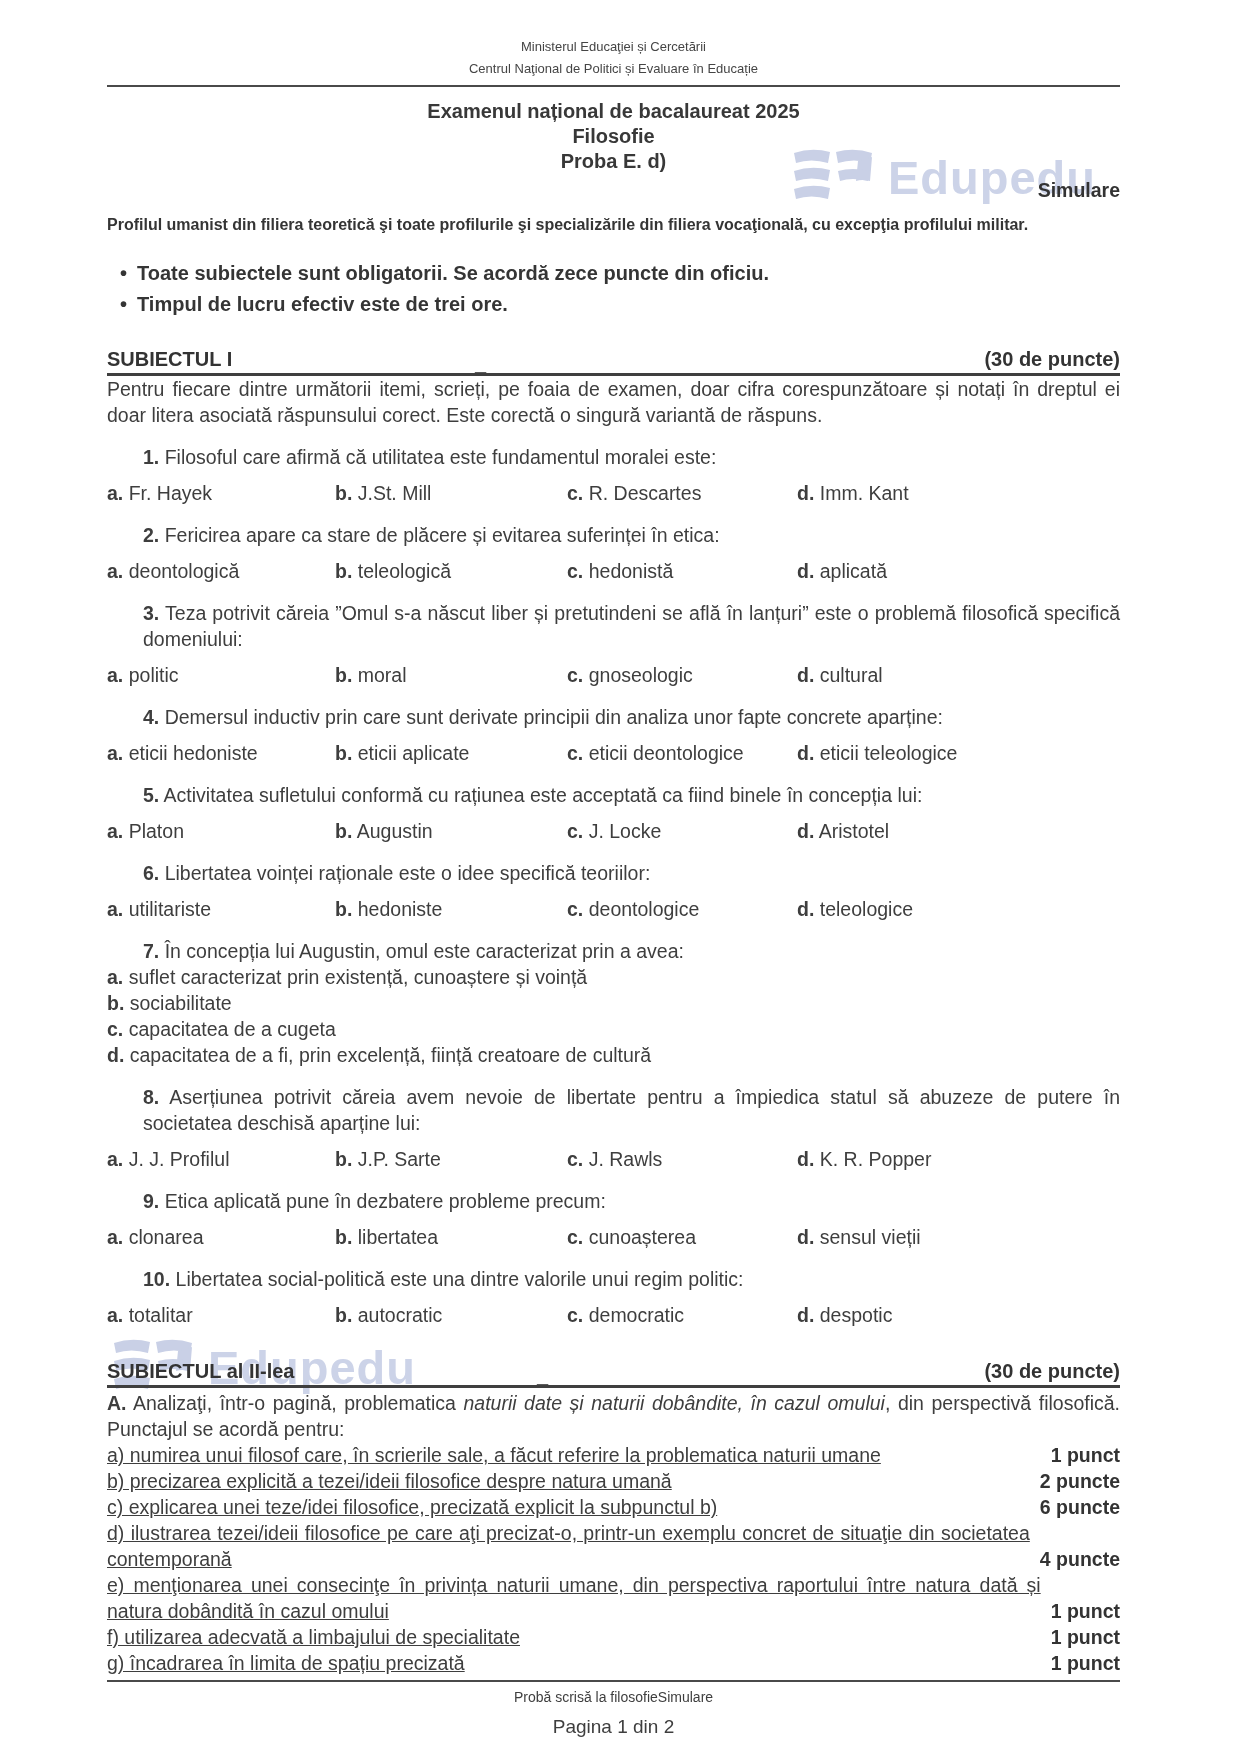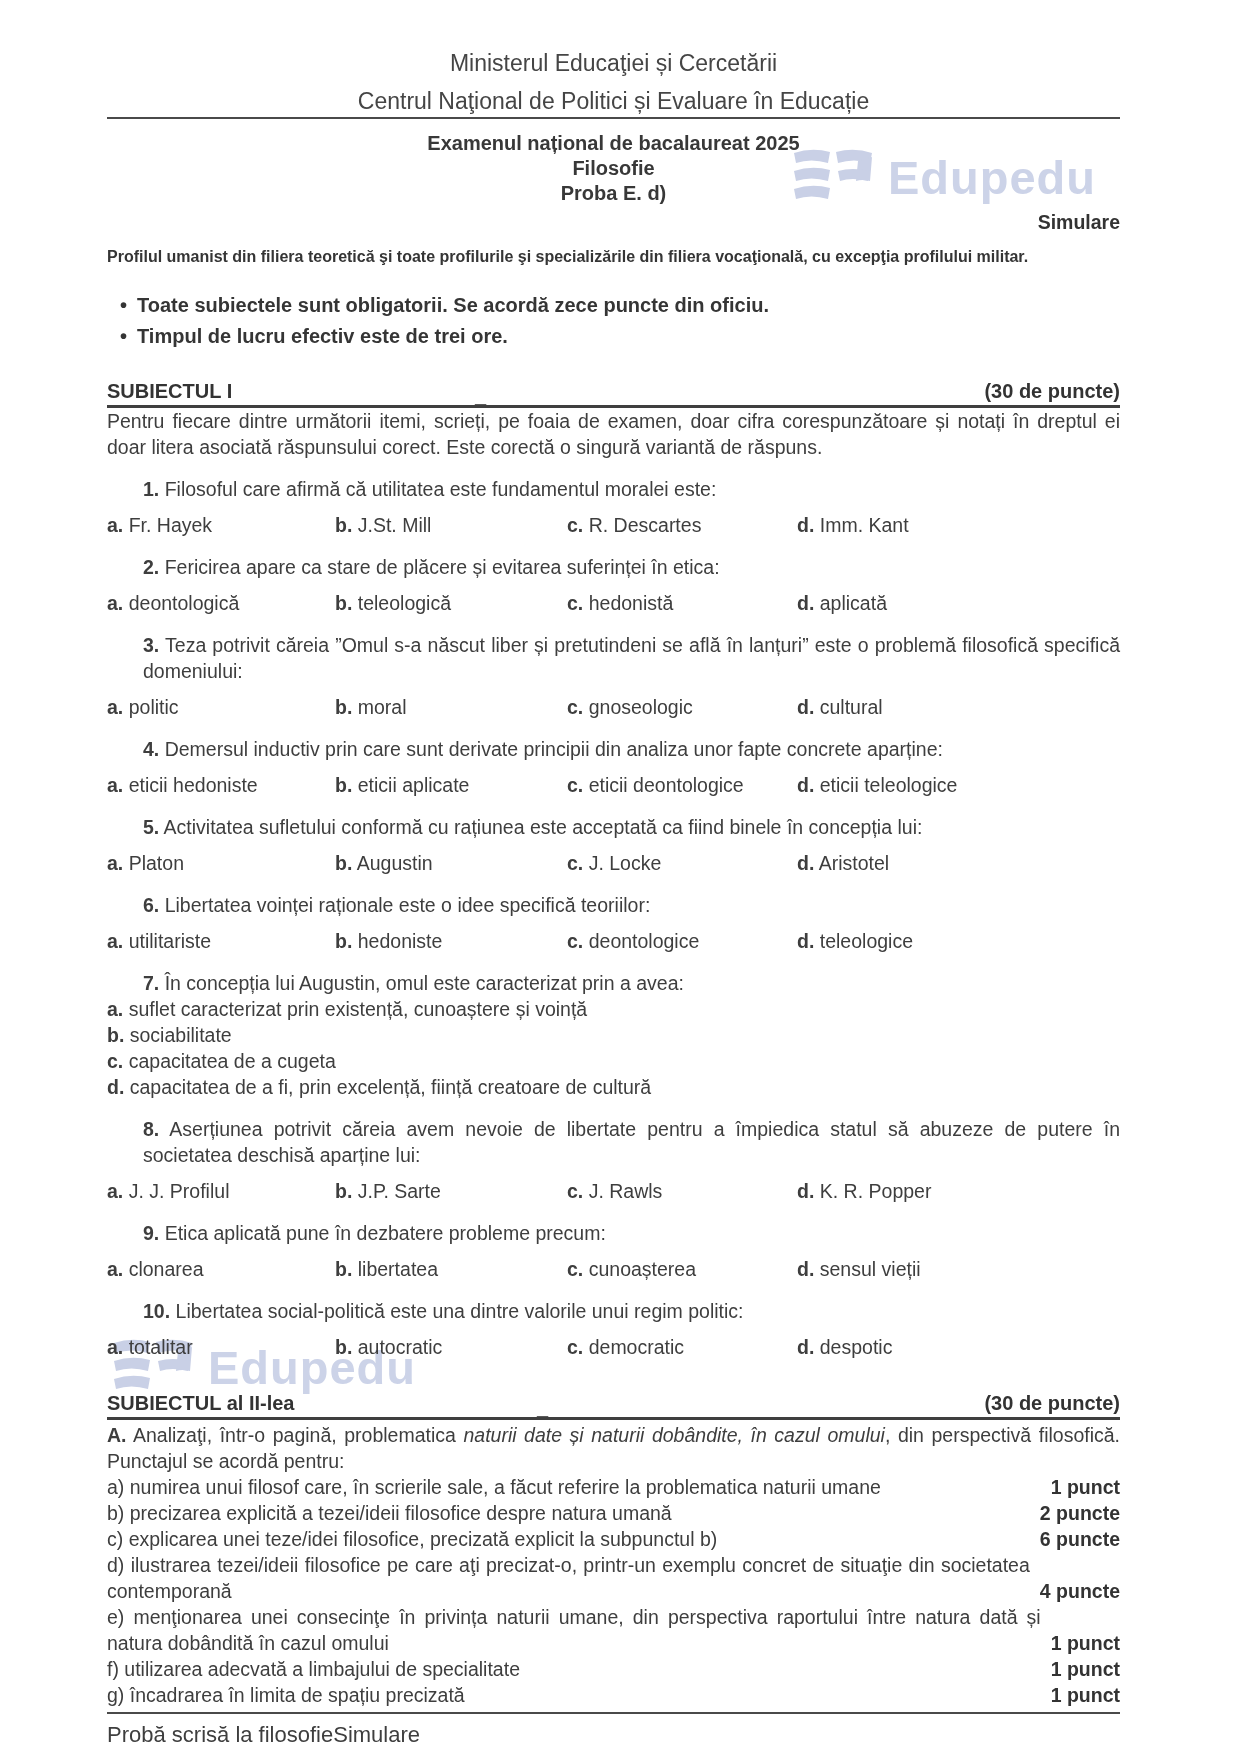--- a/index.html
+++ b/index.html
@@ -13,21 +13,21 @@
     color:#3e3e3e;
     font-size:19.5px;
     line-height:26px;
     padding:36px 121px 0 107px;
     overflow:hidden;
   }
   .content { position:relative; z-index:1; }
   .b { font-weight:bold; }
 
   
-  .hdr-line { text-align:center; font-size:23px; line-height:22px; color:#454545;margin-top:16px; }
+  .hdr-line { text-align:center; font-size:13px; line-height:22px; color:#454545; }
   .hdr-rule { border-bottom:2px solid #4a4a4a; margin-top:5px; }
   .title-block { margin-top:12px; font-weight:bold; font-size:20px; line-height:25px; text-align:center; color:#383838; }
   .simulare-top { text-align:right; font-weight:bold; margin-top:3px; color:#333; }
 
   .profile { font-weight:bold; margin-top:8px; text-align:justify; font-size:16px; line-height:27px; color:#353535; }
 
   .bullets { margin-top:20px; }
   .bullet-row { display:flex; font-weight:bold; font-size:20px; line-height:31px; color:#353535; }
   .bullet-glyph { width:30px; padding-left:13px; }
 
@@ -48,26 +48,26 @@
   
   .question { margin-top:16px; }
   .q-text { margin-left:36px; text-align:justify; }
   .opts-row { display:grid; grid-template-columns:228px 232px 230px 1fr; margin-top:10px; }
   .opts-stack .opt { display:block; }
   .opt { white-space:nowrap; }
 
   
   .partA { margin-top:2px; text-align:justify; }
   .crit { display:flex; align-items:flex-end; }
-  .crit-text { flex:1; text-align:justify; }
+  .crit-text { flex:1; text-align:justify;text-decoration:underline; }
   .crit-points { font-weight:bold; white-space:nowrap; margin-left:10px; color:#333; }
 
   
   .footer-rule { border-bottom:2px solid #4a4a4a; margin-top:4px; }
-  .footer-row { display:flex; justify-content:flex-start; margin-top:8px; font-size:22px; }
+  .footer-row { display:flex; justify-content:center; margin-top:2px; font-size:14px; }
   .footer-center { text-align:center; margin-top:4px; font-size:19px; }
 
   
   .wm {
     position:absolute; z-index:0;
     display:flex; align-items:center; gap:14px;
     color:#ccd3e8;
     font-weight:bold; font-size:47px;
     letter-spacing:1px;
     user-select:none;

